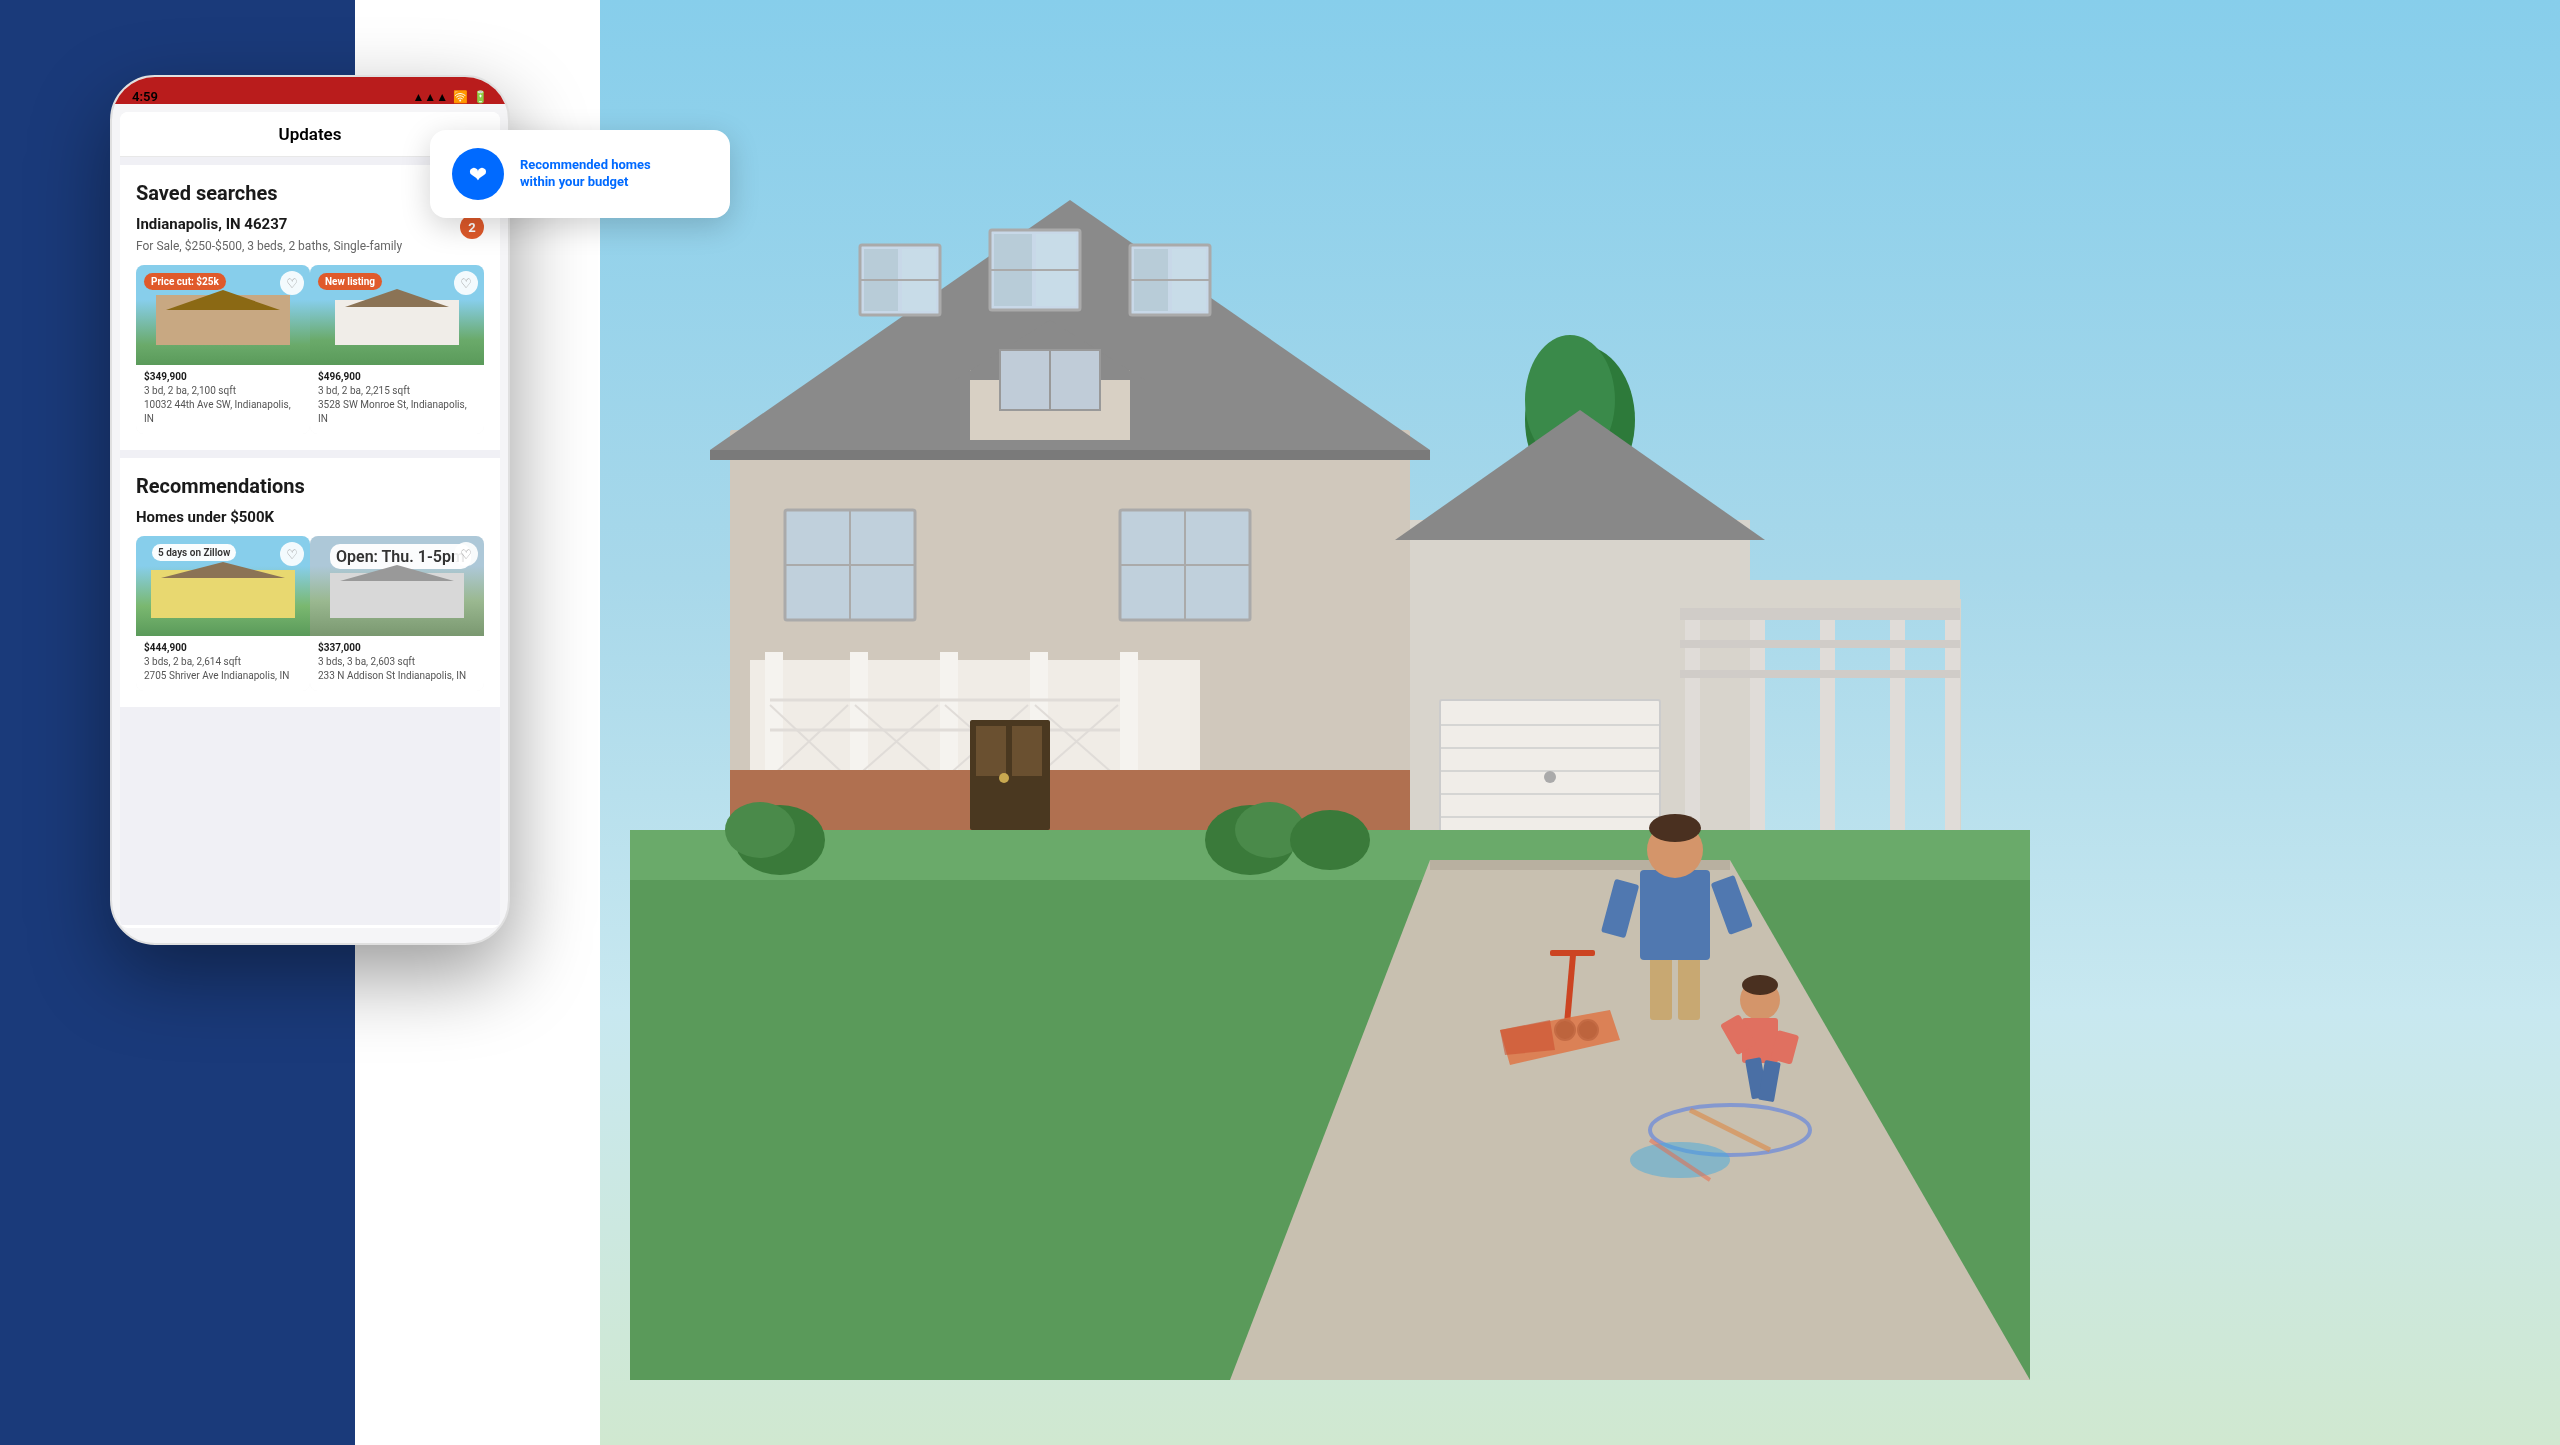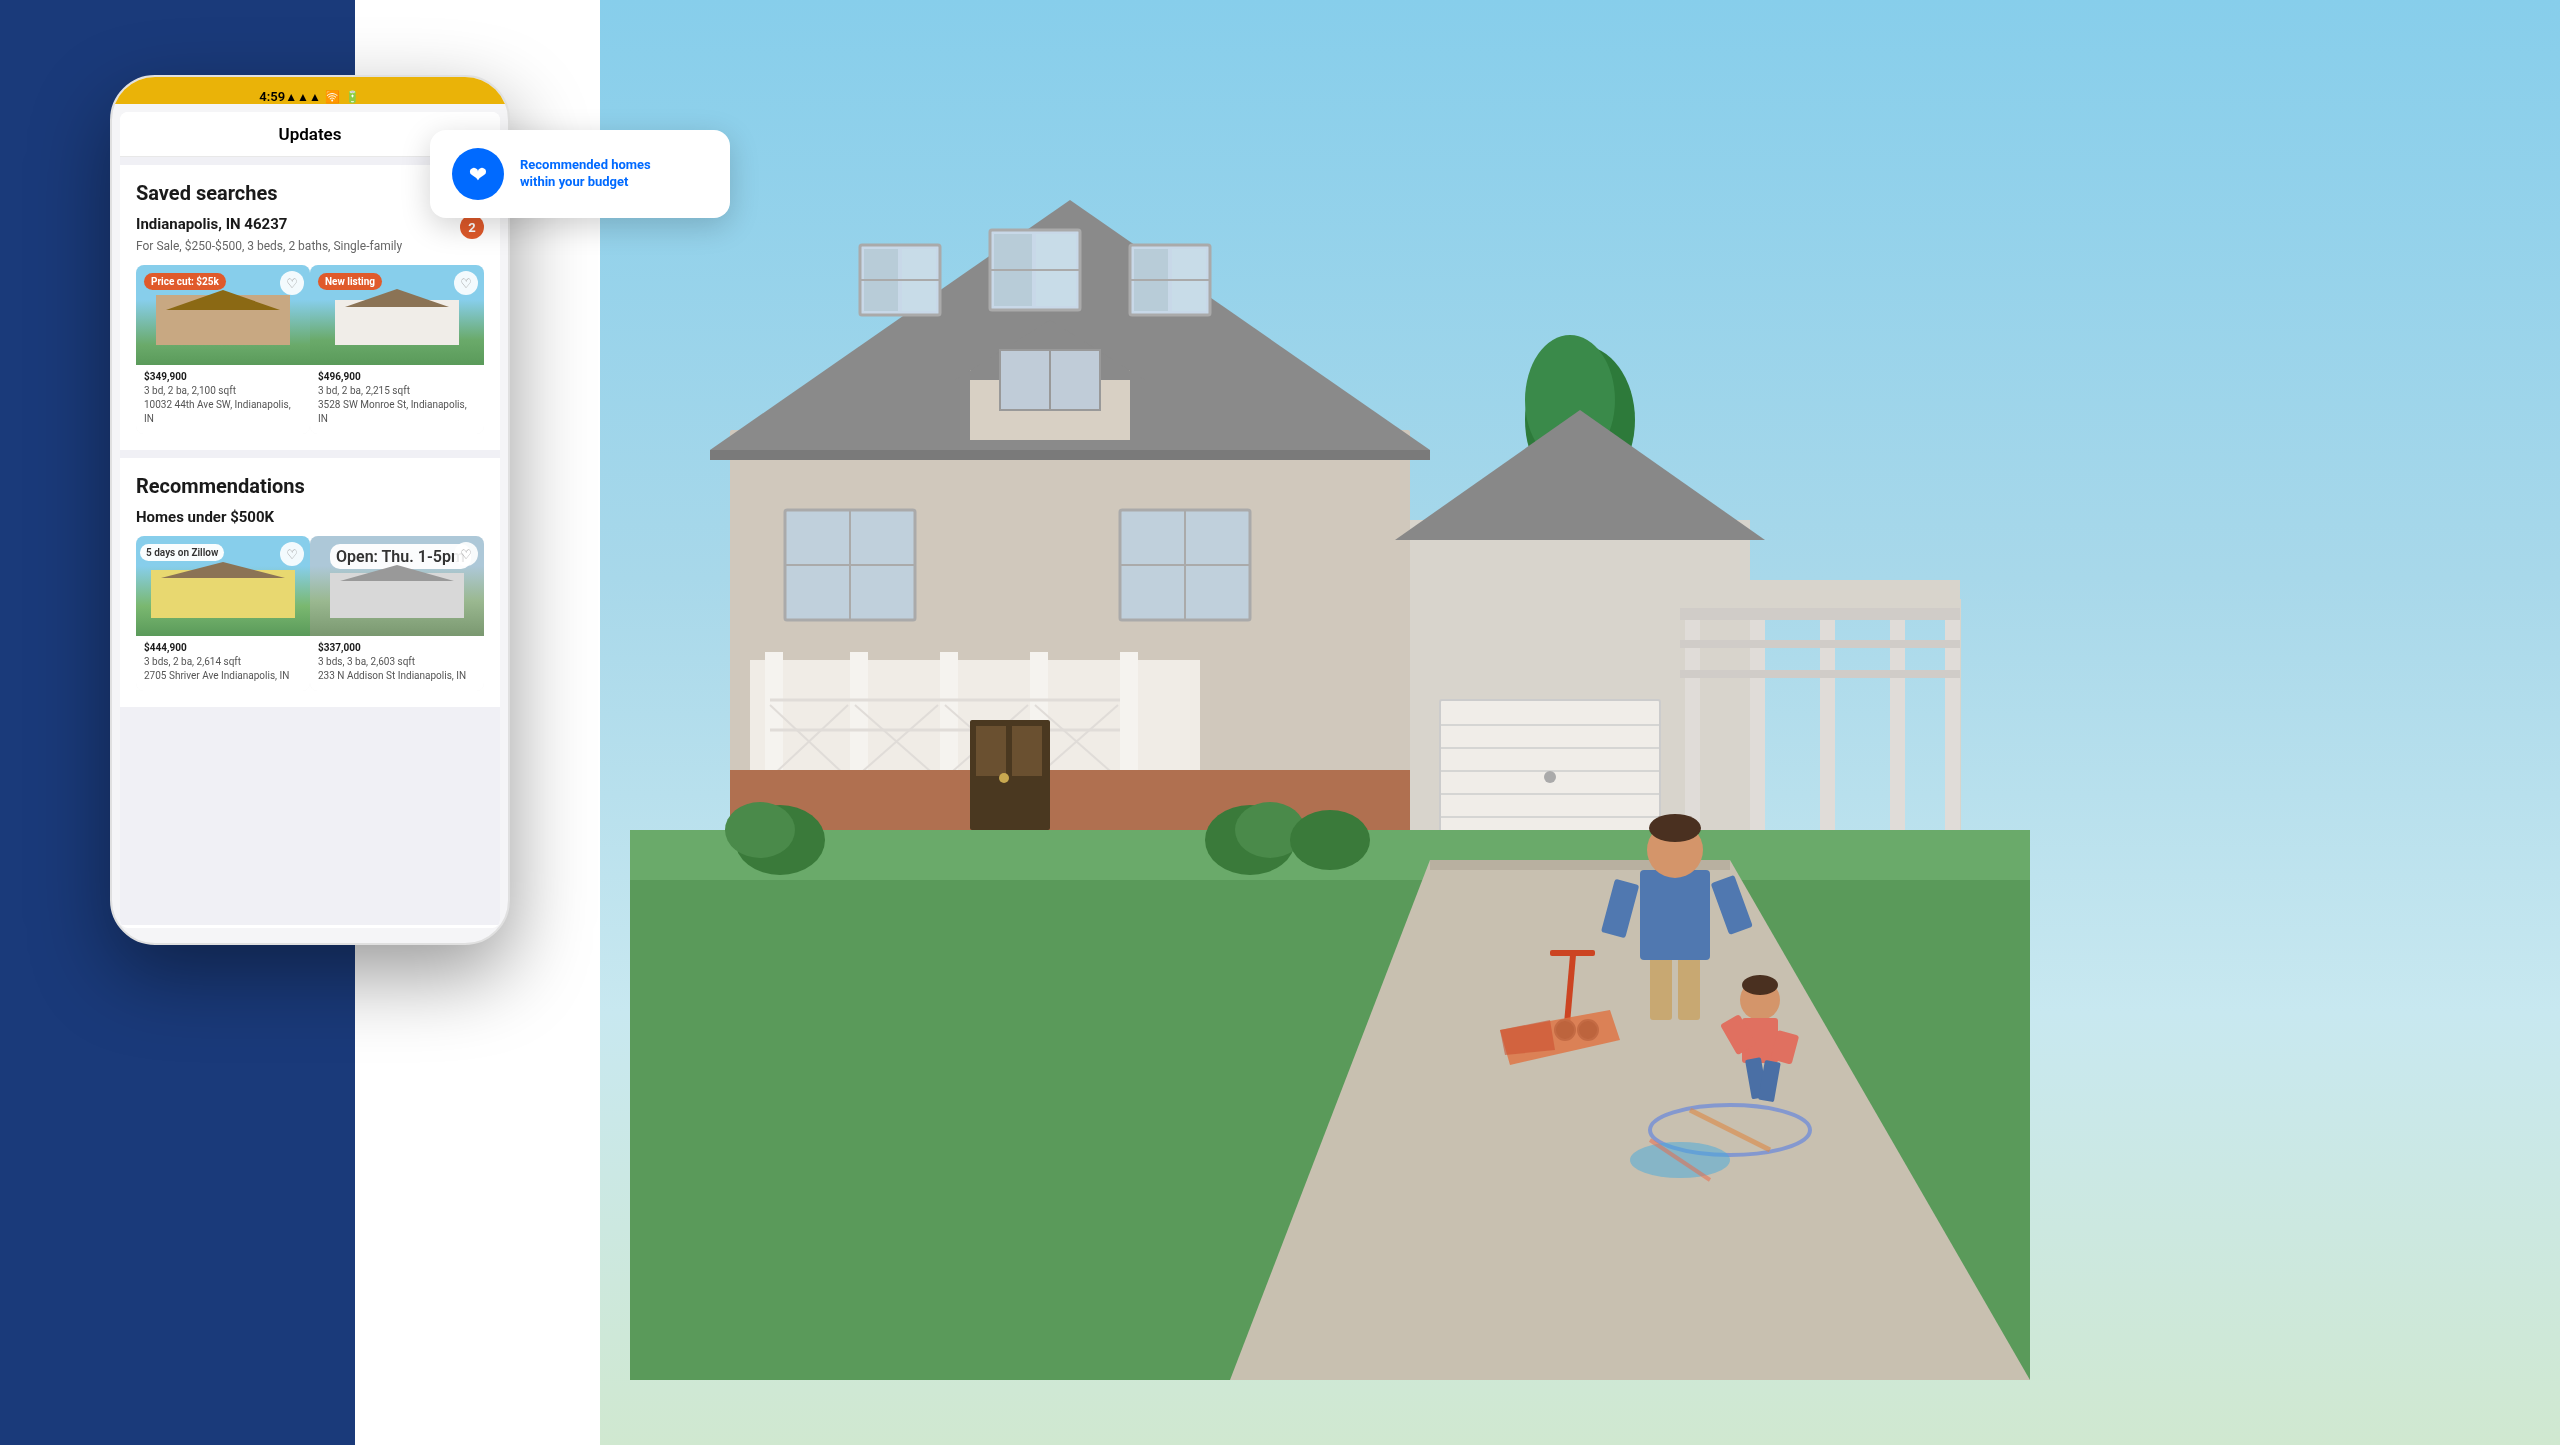--- a/index.html
+++ b/index.html
@@ -31,24 +31,24 @@
       height: 870px;
       background: #f5f5f7;
       border-radius: 45px;
       box-shadow: 0 30px 80px rgba(0,0,0,0.4);
       overflow: hidden;
       border: 2px solid #e0e0e0;
       z-index: 10;
     }
 
     .phone-notch-area {
-      background: #eab308;
+      background: #b91c1c;
       padding: 12px 20px 0;
       display: flex;
-      justify-content: center;
+      justify-content: space-between;
       align-items: center;
       font-size: 13px;
       font-weight: 600;
       color: #000;
     }
 
     .phone-status-right {
       display: flex;
       gap: 5px;
       align-items: center;
@@ -306,21 +306,21 @@
 
     .listing-badge-days {
       background: rgba(255,255,255,0.95);
       color: #333;
       font-size: 10px;
       font-weight: 600;
       padding: 3px 6px;
       border-radius: 10px;
       position: absolute;
       top: 8px;
-      left: 4px;
+      left: 16px;
     }
 
     .listing-badge-open {
       background: rgba(255,255,255,0.95);
       color: #333;
       font-size: 16px;
       font-weight: 600;
       padding: 3px 6px;
       border-radius: 10px;
       position: absolute;

